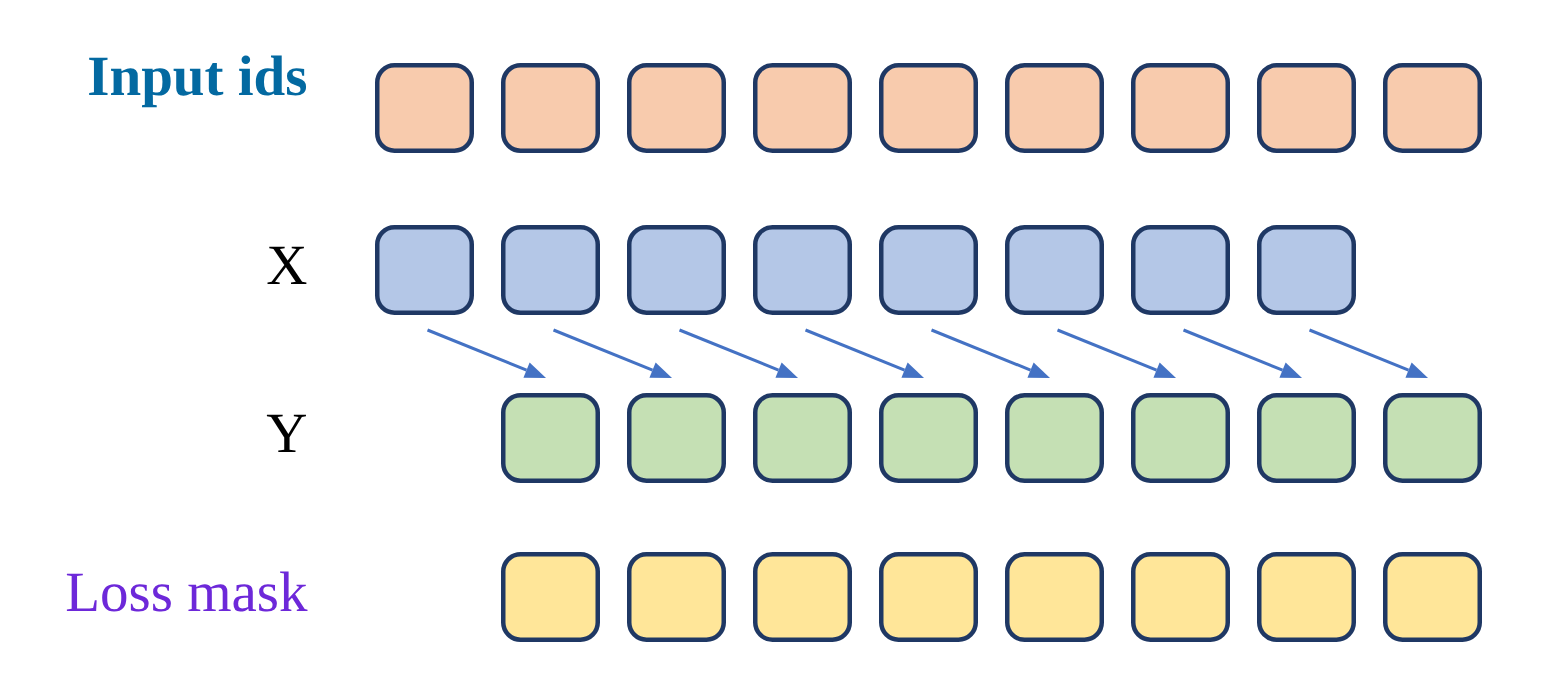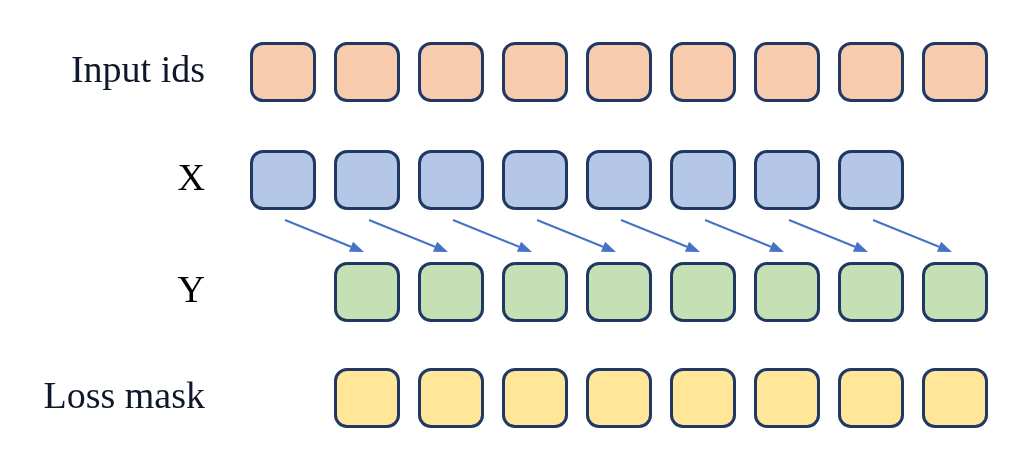--- a/index.html
+++ b/index.html
@@ -75,21 +75,21 @@
         <line x1="789" y1="220" x2="855.0241051479036" y2="246.7439413257331" stroke="#4472C4" stroke-width="2"></line>
         <polygon points="868,252 852.9592249544415,251.84161430334242 857.0889853413656,241.64626834812375" fill="#4472C4"></polygon>
       </g>
       <g>
         <line x1="873" y1="220" x2="939.0241051479036" y2="246.7439413257331" stroke="#4472C4" stroke-width="2"></line>
         <polygon points="952,252 936.9592249544415,251.84161430334242 941.0889853413656,241.64626834812375" fill="#4472C4"></polygon>
       </g>
     </svg>
 
   <div id="rows-layer">
-      <div class="row-label" style="left: 0px; width: 205px; top: 50px; color: #0f172a;">Input ids</div>
+      <div class="row-label" style="left: 0px; width: 205px; top: 32px; color: #0369a1; font-weight: bold;">Input ids</div>
       <div class="cell" style="left: 250px; top: 42px; width: 66px; height: 60px; background: rgb(248, 203, 173); border-color: rgb(31, 56, 100); border-width: 3px; border-radius: 13px;"></div>
       <div class="cell" style="left: 334px; top: 42px; width: 66px; height: 60px; background: rgb(248, 203, 173); border-color: rgb(31, 56, 100); border-width: 3px; border-radius: 13px;"></div>
       <div class="cell" style="left: 418px; top: 42px; width: 66px; height: 60px; background: rgb(248, 203, 173); border-color: rgb(31, 56, 100); border-width: 3px; border-radius: 13px;"></div>
       <div class="cell" style="left: 502px; top: 42px; width: 66px; height: 60px; background: rgb(248, 203, 173); border-color: rgb(31, 56, 100); border-width: 3px; border-radius: 13px;"></div>
       <div class="cell" style="left: 586px; top: 42px; width: 66px; height: 60px; background: rgb(248, 203, 173); border-color: rgb(31, 56, 100); border-width: 3px; border-radius: 13px;"></div>
       <div class="cell" style="left: 670px; top: 42px; width: 66px; height: 60px; background: rgb(248, 203, 173); border-color: rgb(31, 56, 100); border-width: 3px; border-radius: 13px;"></div>
       <div class="cell" style="left: 754px; top: 42px; width: 66px; height: 60px; background: rgb(248, 203, 173); border-color: rgb(31, 56, 100); border-width: 3px; border-radius: 13px;"></div>
       <div class="cell" style="left: 838px; top: 42px; width: 66px; height: 60px; background: rgb(248, 203, 173); border-color: rgb(31, 56, 100); border-width: 3px; border-radius: 13px;"></div>
       <div class="cell" style="left: 922px; top: 42px; width: 66px; height: 60px; background: rgb(248, 203, 173); border-color: rgb(31, 56, 100); border-width: 3px; border-radius: 13px;"></div>
       <div class="row-label" style="left: 0px; width: 205px; top: 158px; color: rgb(0, 0, 0);">X</div>
@@ -103,21 +103,21 @@
       <div class="cell" style="left: 838px; top: 150px; width: 66px; height: 60px; background: rgb(180, 199, 231); border-color: rgb(31, 56, 100); border-width: 3px; border-radius: 13px;"></div>
       <div class="row-label" style="left: 0px; width: 205px; top: 270px; color: rgb(0, 0, 0);">Y</div>
       <div class="cell" style="left: 334px; top: 262px; width: 66px; height: 60px; background: rgb(197, 224, 180); border-color: rgb(31, 56, 100); border-width: 3px; border-radius: 13px;"></div>
       <div class="cell" style="left: 418px; top: 262px; width: 66px; height: 60px; background: rgb(197, 224, 180); border-color: rgb(31, 56, 100); border-width: 3px; border-radius: 13px;"></div>
       <div class="cell" style="left: 502px; top: 262px; width: 66px; height: 60px; background: rgb(197, 224, 180); border-color: rgb(31, 56, 100); border-width: 3px; border-radius: 13px;"></div>
       <div class="cell" style="left: 586px; top: 262px; width: 66px; height: 60px; background: rgb(197, 224, 180); border-color: rgb(31, 56, 100); border-width: 3px; border-radius: 13px;"></div>
       <div class="cell" style="left: 670px; top: 262px; width: 66px; height: 60px; background: rgb(197, 224, 180); border-color: rgb(31, 56, 100); border-width: 3px; border-radius: 13px;"></div>
       <div class="cell" style="left: 754px; top: 262px; width: 66px; height: 60px; background: rgb(197, 224, 180); border-color: rgb(31, 56, 100); border-width: 3px; border-radius: 13px;"></div>
       <div class="cell" style="left: 838px; top: 262px; width: 66px; height: 60px; background: rgb(197, 224, 180); border-color: rgb(31, 56, 100); border-width: 3px; border-radius: 13px;"></div>
       <div class="cell" style="left: 922px; top: 262px; width: 66px; height: 60px; background: rgb(197, 224, 180); border-color: rgb(31, 56, 100); border-width: 3px; border-radius: 13px;"></div>
-      <div class="row-label" style="left: 0px; width: 205px; top: 376px; color: #0f172a;">Loss mask</div>
+      <div class="row-label" style="left: 0px; width: 205px; top: 376px; color: #6d28d9;">Loss mask</div>
       <div class="cell" style="left: 334px; top: 368px; width: 66px; height: 60px; background: rgb(255, 230, 153); border-color: rgb(31, 56, 100); border-width: 3px; border-radius: 13px;"></div>
       <div class="cell" style="left: 418px; top: 368px; width: 66px; height: 60px; background: rgb(255, 230, 153); border-color: rgb(31, 56, 100); border-width: 3px; border-radius: 13px;"></div>
       <div class="cell" style="left: 502px; top: 368px; width: 66px; height: 60px; background: rgb(255, 230, 153); border-color: rgb(31, 56, 100); border-width: 3px; border-radius: 13px;"></div>
       <div class="cell" style="left: 586px; top: 368px; width: 66px; height: 60px; background: rgb(255, 230, 153); border-color: rgb(31, 56, 100); border-width: 3px; border-radius: 13px;"></div>
       <div class="cell" style="left: 670px; top: 368px; width: 66px; height: 60px; background: rgb(255, 230, 153); border-color: rgb(31, 56, 100); border-width: 3px; border-radius: 13px;"></div>
       <div class="cell" style="left: 754px; top: 368px; width: 66px; height: 60px; background: rgb(255, 230, 153); border-color: rgb(31, 56, 100); border-width: 3px; border-radius: 13px;"></div>
       <div class="cell" style="left: 838px; top: 368px; width: 66px; height: 60px; background: rgb(255, 230, 153); border-color: rgb(31, 56, 100); border-width: 3px; border-radius: 13px;"></div>
       <div class="cell" style="left: 922px; top: 368px; width: 66px; height: 60px; background: rgb(255, 230, 153); border-color: rgb(31, 56, 100); border-width: 3px; border-radius: 13px;"></div>
     </div>
 

